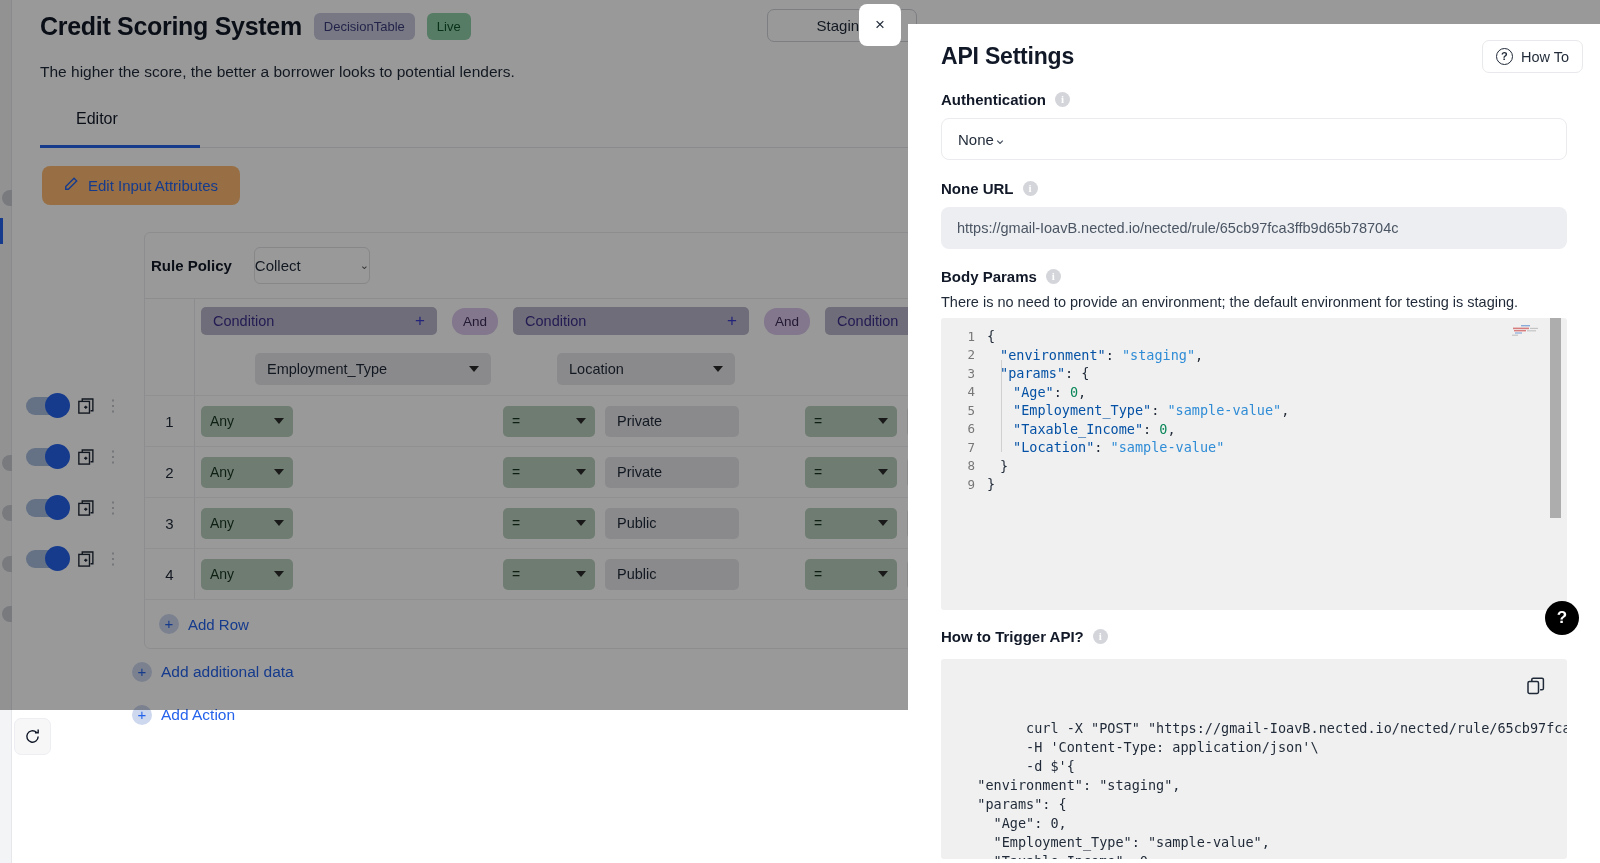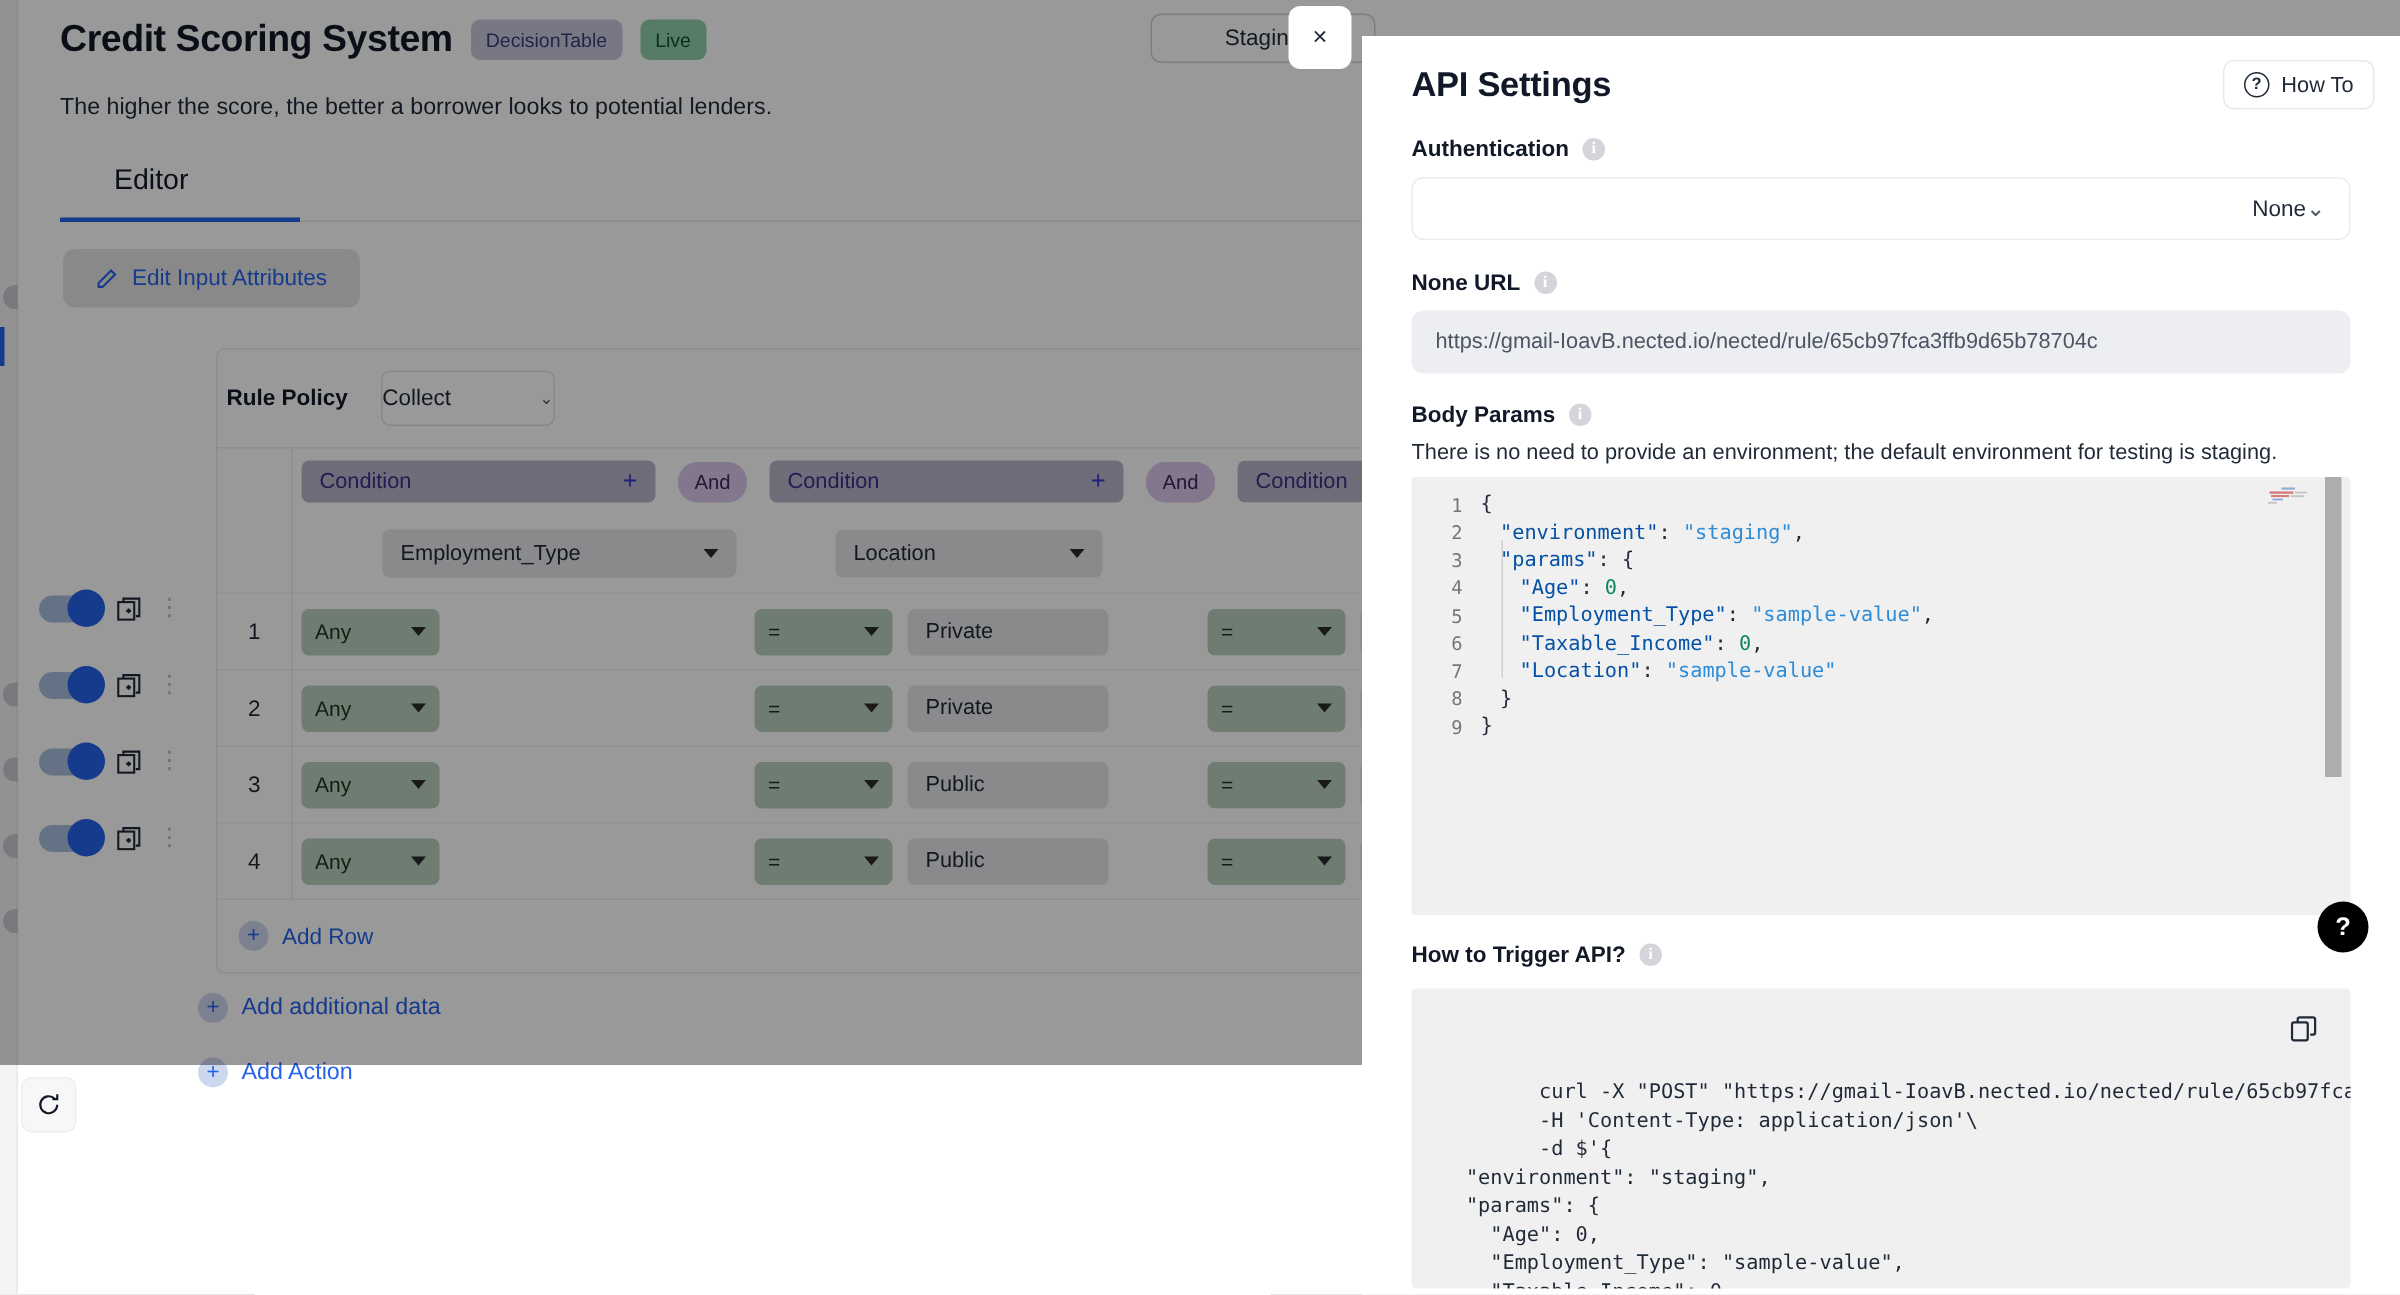--- a/index.html
+++ b/index.html
@@ -42,32 +42,32 @@
   .badge {
     font-size: 13px; padding: 6px 10px; border-radius: 6px; font-weight: 400;
   }
   .badge-type { background: #c7c9dd; color: #3b3b7a; }
   .badge-live { background: #8fcfa8; color: #10502a; }
 
   .desc { margin-top: 18px; font-size: 15.5px; line-height: 25px; color: #1f2937; }
 
   .tabs { margin-top: 26px; position: relative; height: 42px; }
   .tab {
-    position: absolute; left: 36px; top: 0; font-size: 19px; color: #111827;
+    position: absolute; left: 36px; top: 0; font-size: 16px; color: #111827;
     padding-bottom: 12px;
   }
   .tab-underline {
     position: absolute; left: 0; top: 35px; width: 160px; height: 3px; background: #2563eb;
   }
   .tabs-rule { position: absolute; left: 0; right: -28px; top: 37px; height: 1px; background: #e5e7eb; }
 
   .edit-attrs {
     margin-top: 14px; margin-left: 2px;
-    display: inline-flex; align-items: center; gap: 10px;
-    background: #e5e5e5; border-radius: 8px;
+    display: inline-flex; gap: 10px;
+    background: #fdba74; border-radius: 8px;
     padding: 11px 22px; font-size: 15px; color: #2563eb; cursor: pointer;
   }
   .pencil { display: inline-block; width: 14px; height: 14px; }
 
   .table-card {
     position: absolute; left: 132px; top: 232px; right: -60px;
     background: #ffffff; border: 1px solid #ececf0; border-radius: 6px;
   }
   .rule-policy-row {
     display: flex; align-items: center; gap: 22px;
@@ -202,21 +202,21 @@
   }
   .info-dot {
     width: 15px; height: 15px; border-radius: 50%; background: #d3d5da; color: #fff;
     font-size: 11px; font-weight: 700; line-height: 15px; text-align: center;
     font-family: "Liberation Serif", serif; cursor: pointer;
   }
 
   .auth-wrap { padding: 18px 17px 0 17px; }
   .auth-select {
     margin-top: 10px; height: 42px; border: 1px solid #eaebee; border-radius: 8px;
-    display: flex; align-items: center; justify-content: flex-end;
+    display: flex; align-items: center; justify-content: flex-start;
     padding: 0 16px; font-size: 15px; color: #1f2937; background: #fff; cursor: pointer;
   }
   .chev-lg { font-size: 15px; color: #4b5563; }
 
   .url-wrap { padding: 20px 17px 0 17px; }
   .url-field {
     margin-top: 10px; height: 42px; background: #eceef1; border-radius: 8px;
     display: flex; align-items: center; padding: 0 16px;
     font-size: 14.5px; color: #4b5563; cursor: text; overflow: hidden; white-space: nowrap;
   }

